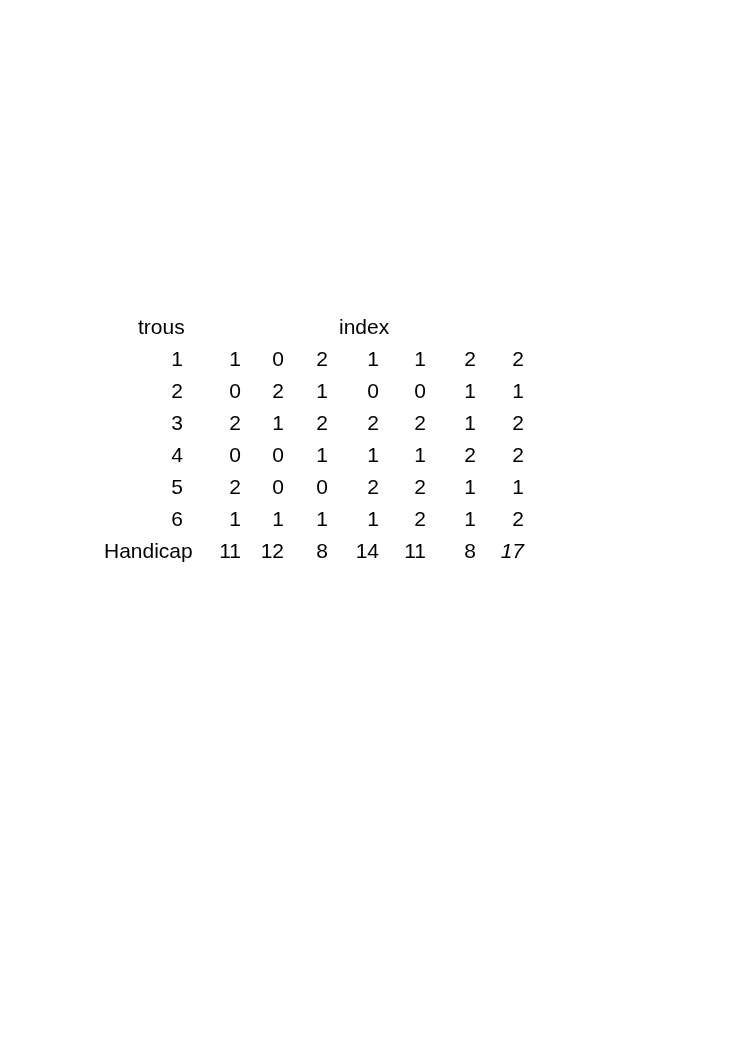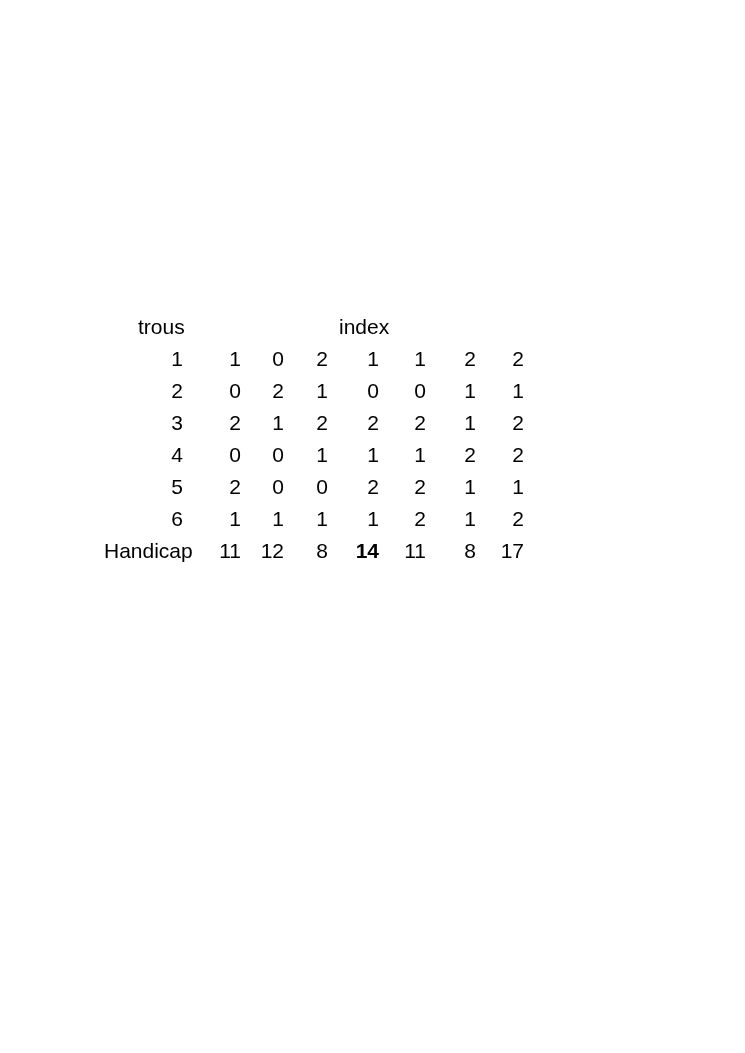--- a/index.html
+++ b/index.html
@@ -125,20 +125,20 @@
           <span class="cell value-cell" style="width: 51px;">1</span>
           <span class="cell value-cell" style="width: 47px;">2</span>
           <span class="cell value-cell" style="width: 50px;">1</span>
           <span class="cell value-cell" style="width: 48px;">2</span>
         </div>
         <div class="row">
           <span class="cell label-cell footer-label" style="width: 90px;">Handicap</span>
           <span class="cell value-cell" style="width: 56px;">11</span>
           <span class="cell value-cell" style="width: 43px;">12</span>
           <span class="cell value-cell" style="width: 44px;">8</span>
-          <span class="cell value-cell" style="width: 51px; font-weight: bold;">14</span>
+          <span class="cell value-cell" style="width: 51px;">14</span>
           <span class="cell value-cell" style="width: 47px;">11</span>
           <span class="cell value-cell" style="width: 50px;">8</span>
-          <span class="cell value-cell" style="width: 48px;">17</span>
+          <span class="cell value-cell" style="width: 48px; font-style: italic;">17</span>
         </div>
       </div>
   </div>
 </div>
 
 </body></html>

